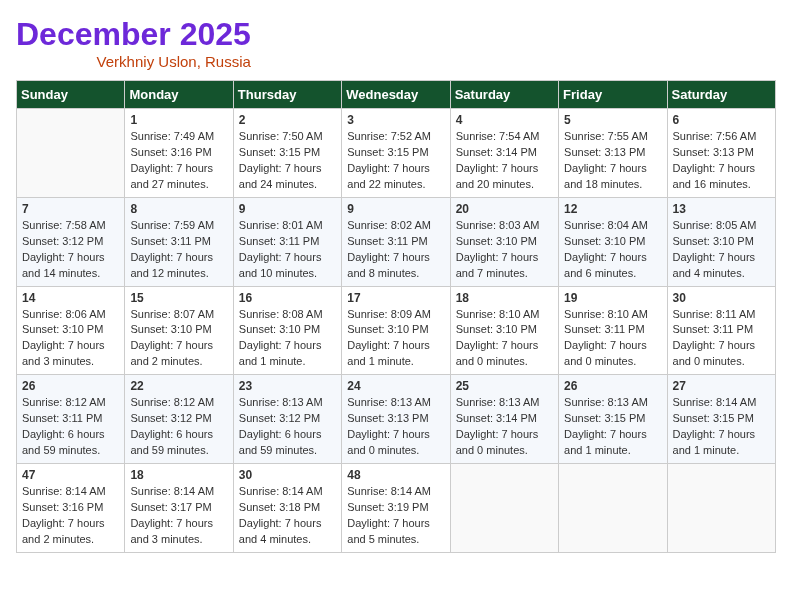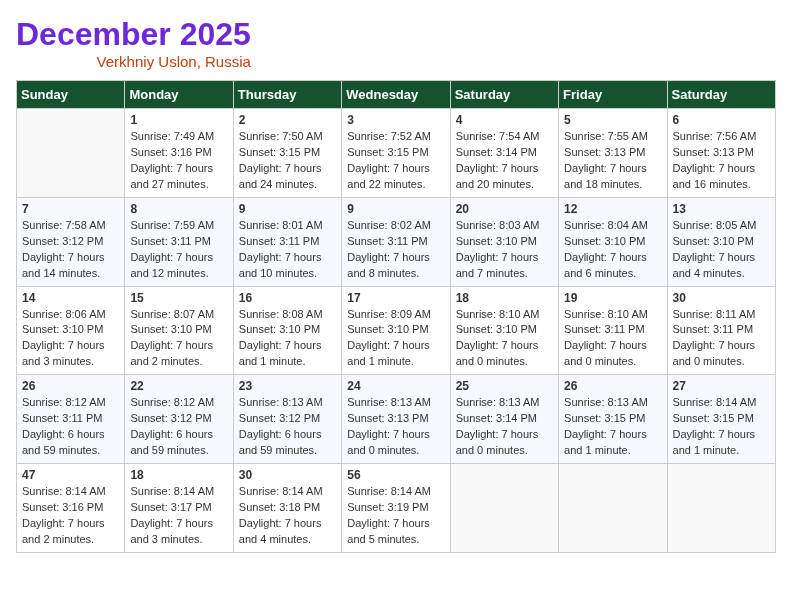--- a/index.html
+++ b/index.html
@@ -241,21 +241,21 @@
         </td>
         <td>
           <span class="day-number">18</span>
           <div class="day-info">Sunrise: 8:14 AM<br>Sunset: 3:17 PM<br>Daylight: 7 hours and 3 minutes.</div>
         </td>
         <td>
           <span class="day-number">30</span>
           <div class="day-info">Sunrise: 8:14 AM<br>Sunset: 3:18 PM<br>Daylight: 7 hours and 4 minutes.</div>
         </td>
         <td>
-          <span class="day-number">56</span>
+          <span class="day-number">48</span>
           <div class="day-info">Sunrise: 8:14 AM<br>Sunset: 3:19 PM<br>Daylight: 7 hours and 5 minutes.</div>
         </td>
         <td class="empty-cell"></td>
         <td class="empty-cell"></td>
         <td class="empty-cell"></td>
       </tr>
     </tbody>
 </table>
 
 </body></html>

